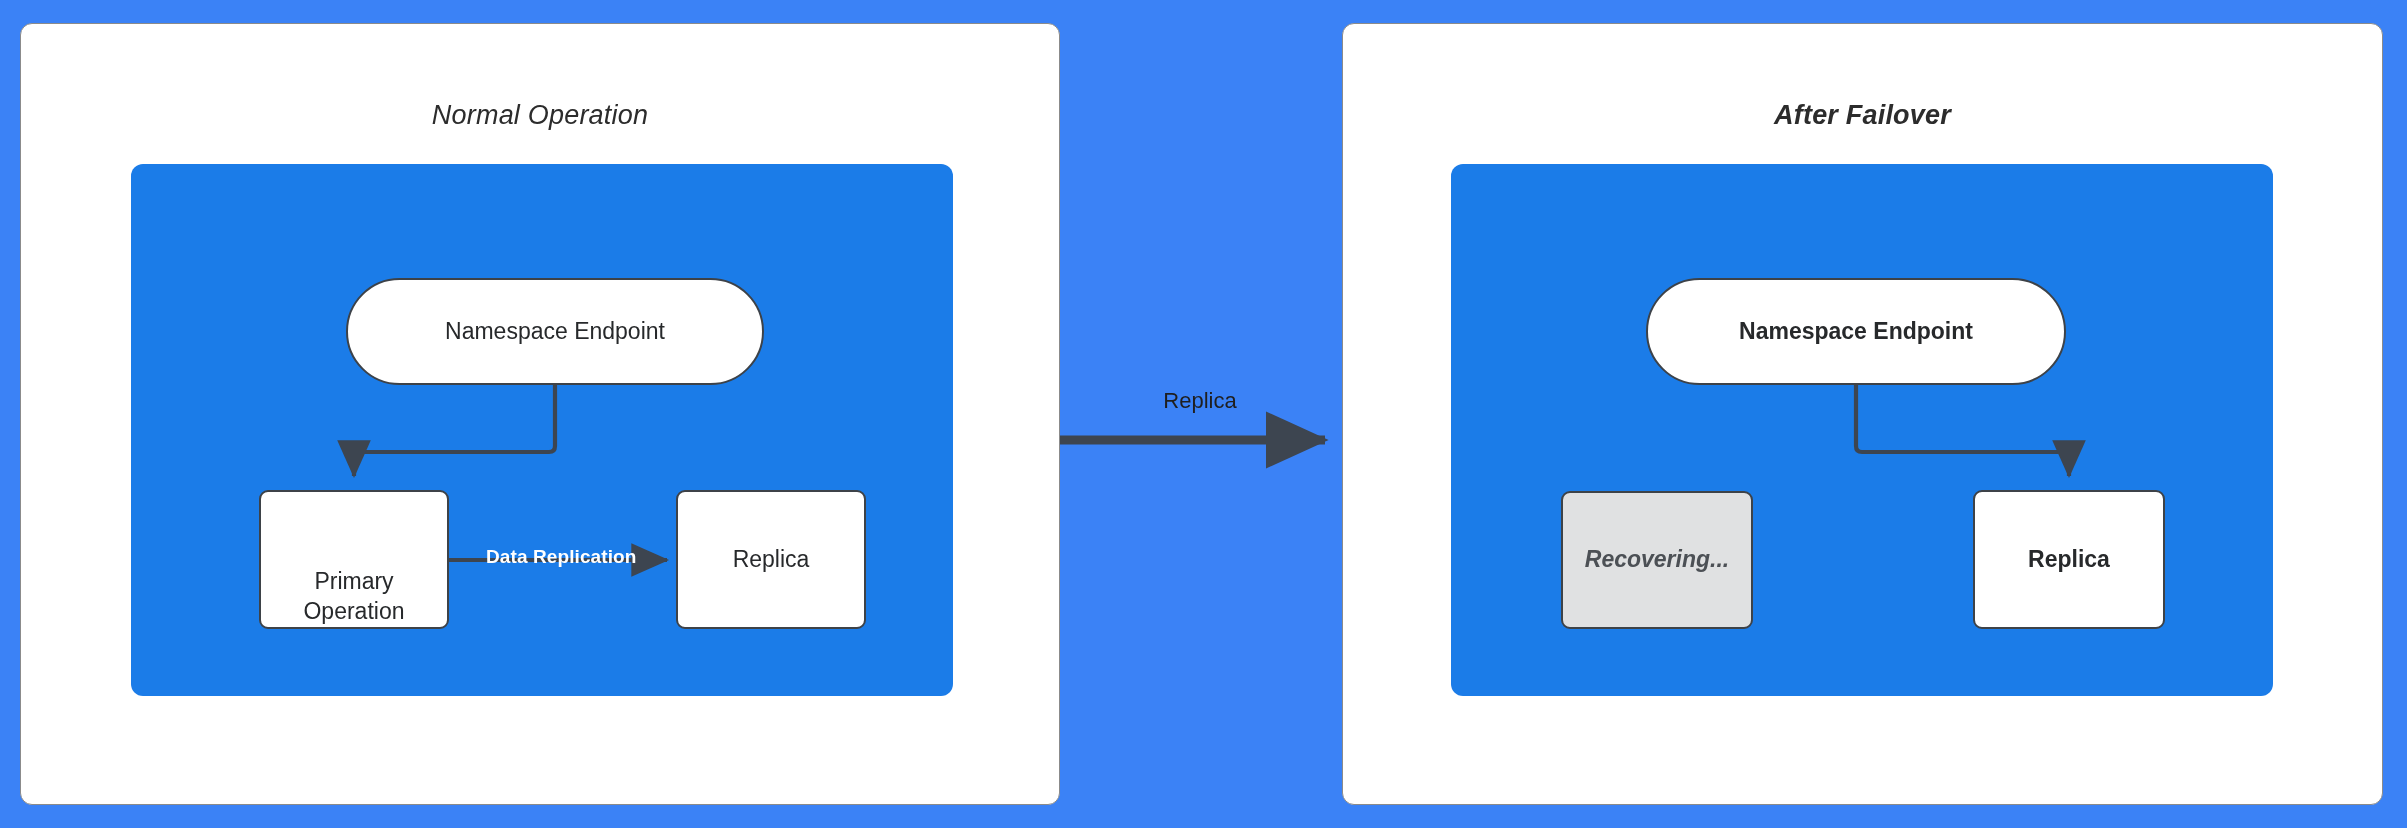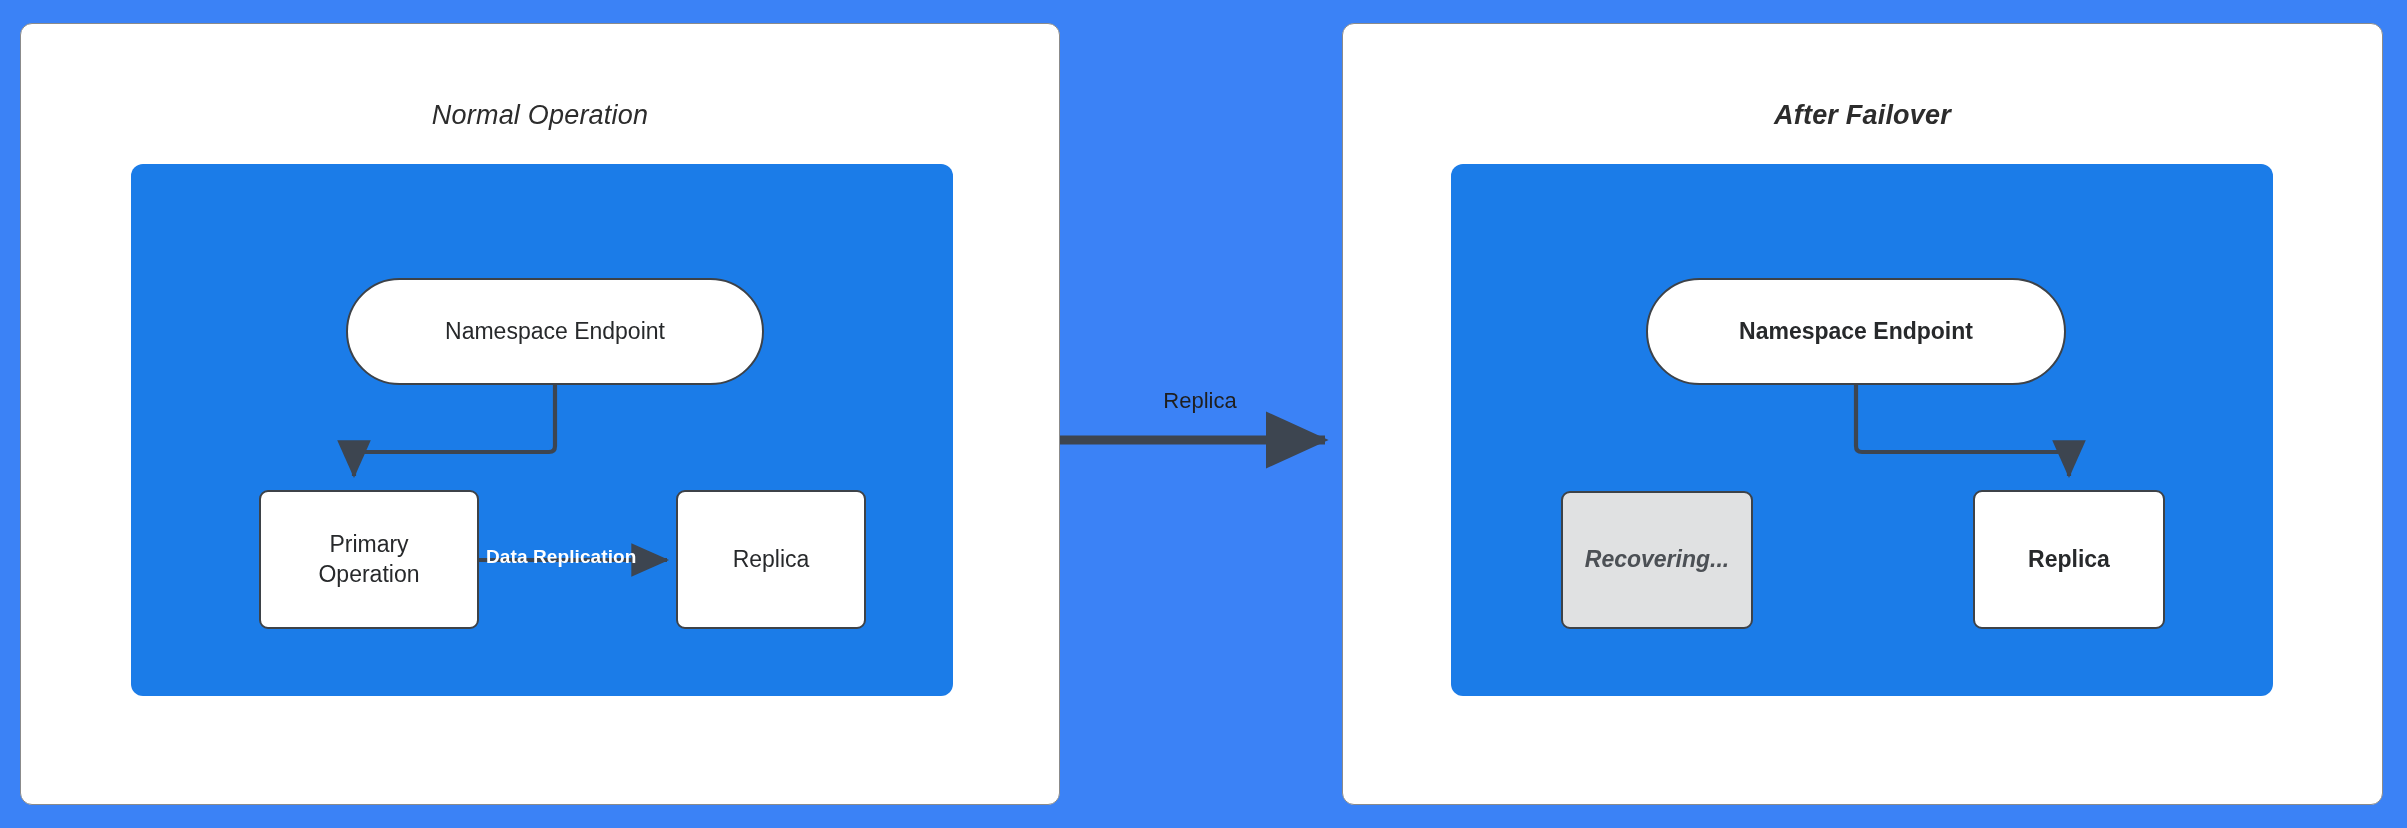--- a/index.html
+++ b/index.html
@@ -78,21 +78,21 @@
   }
   .node-box.disabled {
     background: #e0e1e2;
     border-color: #55585c;
     color: #4c5055;
     font-style: italic;
   }
 
   
   #node-endpoint-left { left: 215px; top: 114px; width: 418px; height: 107px; }
-  #node-primary       { left: 128px; top: 326px; width: 220px; height: 139px; }
+  #node-primary       { left: 128px; top: 326px; width: 190px; height: 139px; align-items: flex-end; }
   #node-replica-left  { left: 545px; top: 326px; width: 190px; height: 139px; }
 
   
   #node-endpoint-right { left: 195px; top: 114px; width: 420px; height: 107px; }
   #node-recovering     { left: 110px; top: 327px; width: 192px; height: 138px; }
   #node-replica-right  { left: 522px; top: 326px; width: 192px; height: 139px; }
 
   
   .conn-svg {
     position: absolute;

